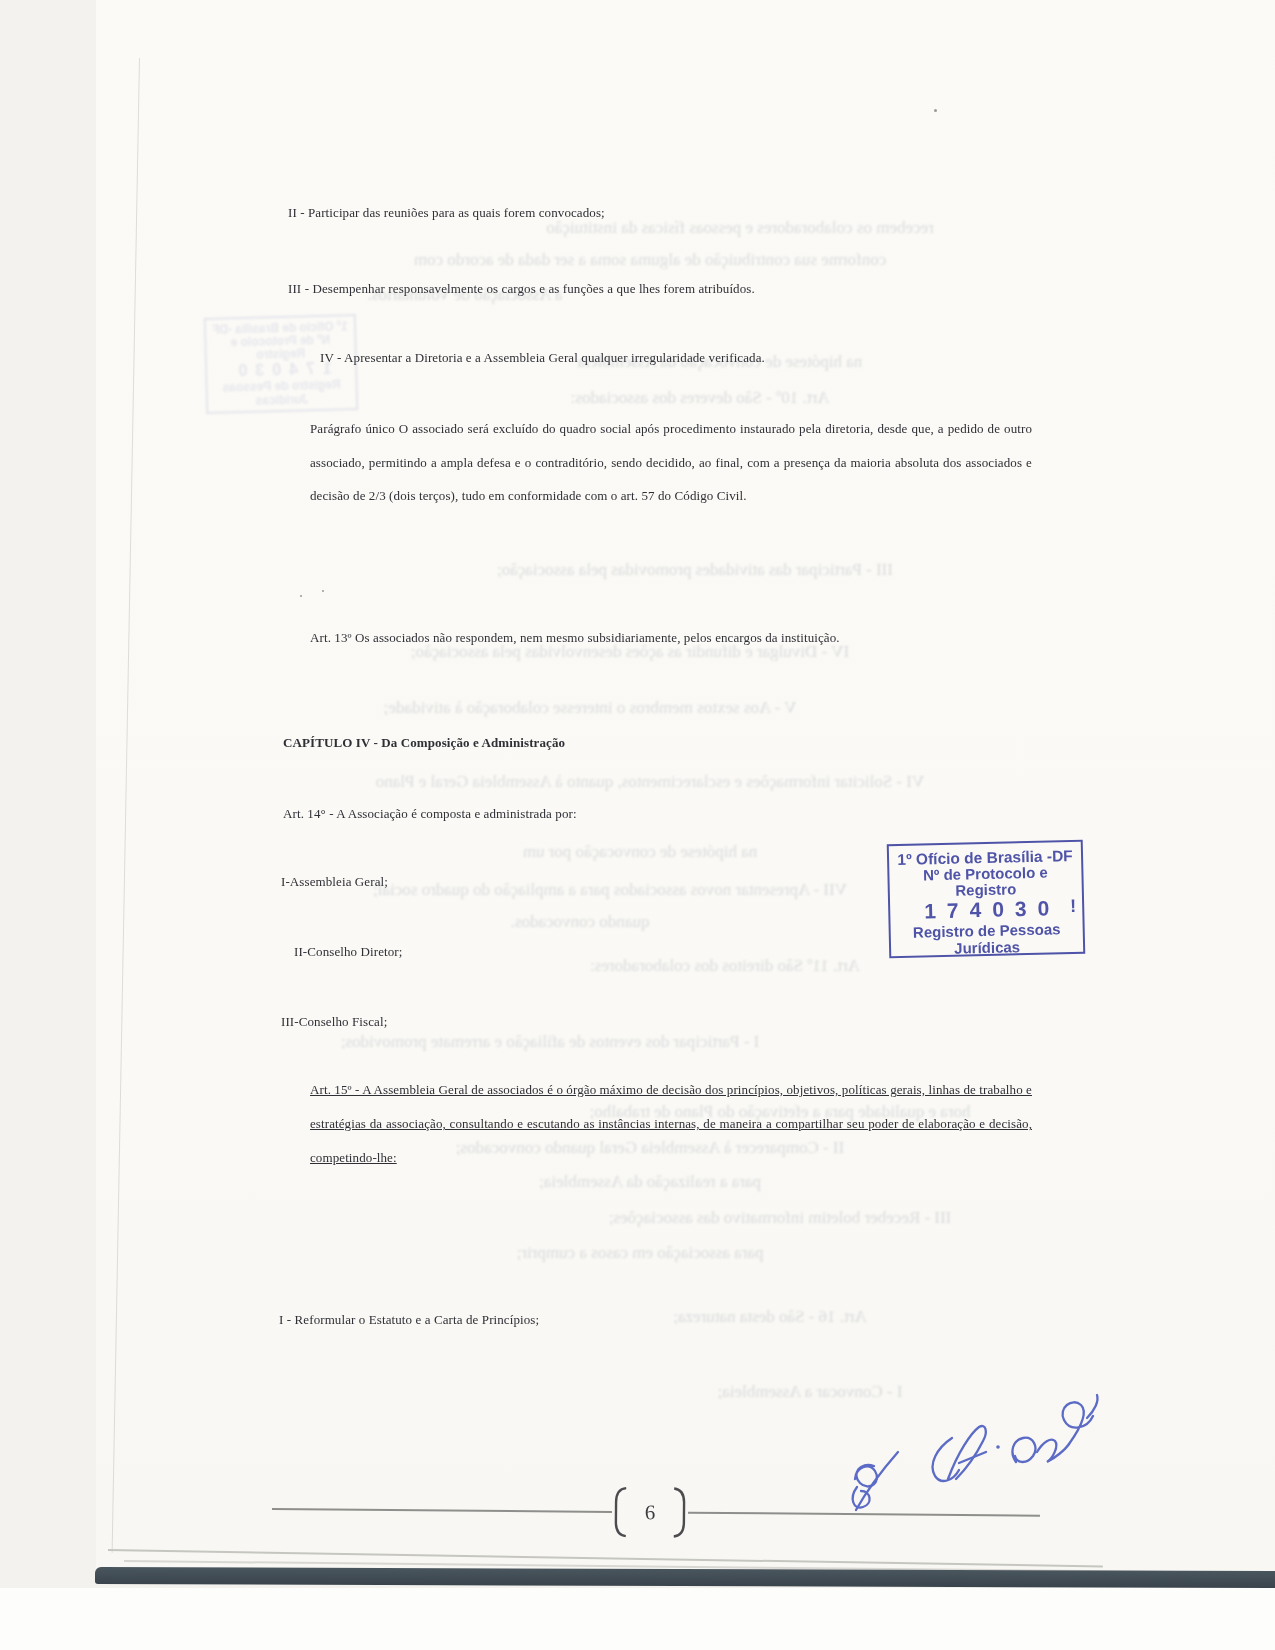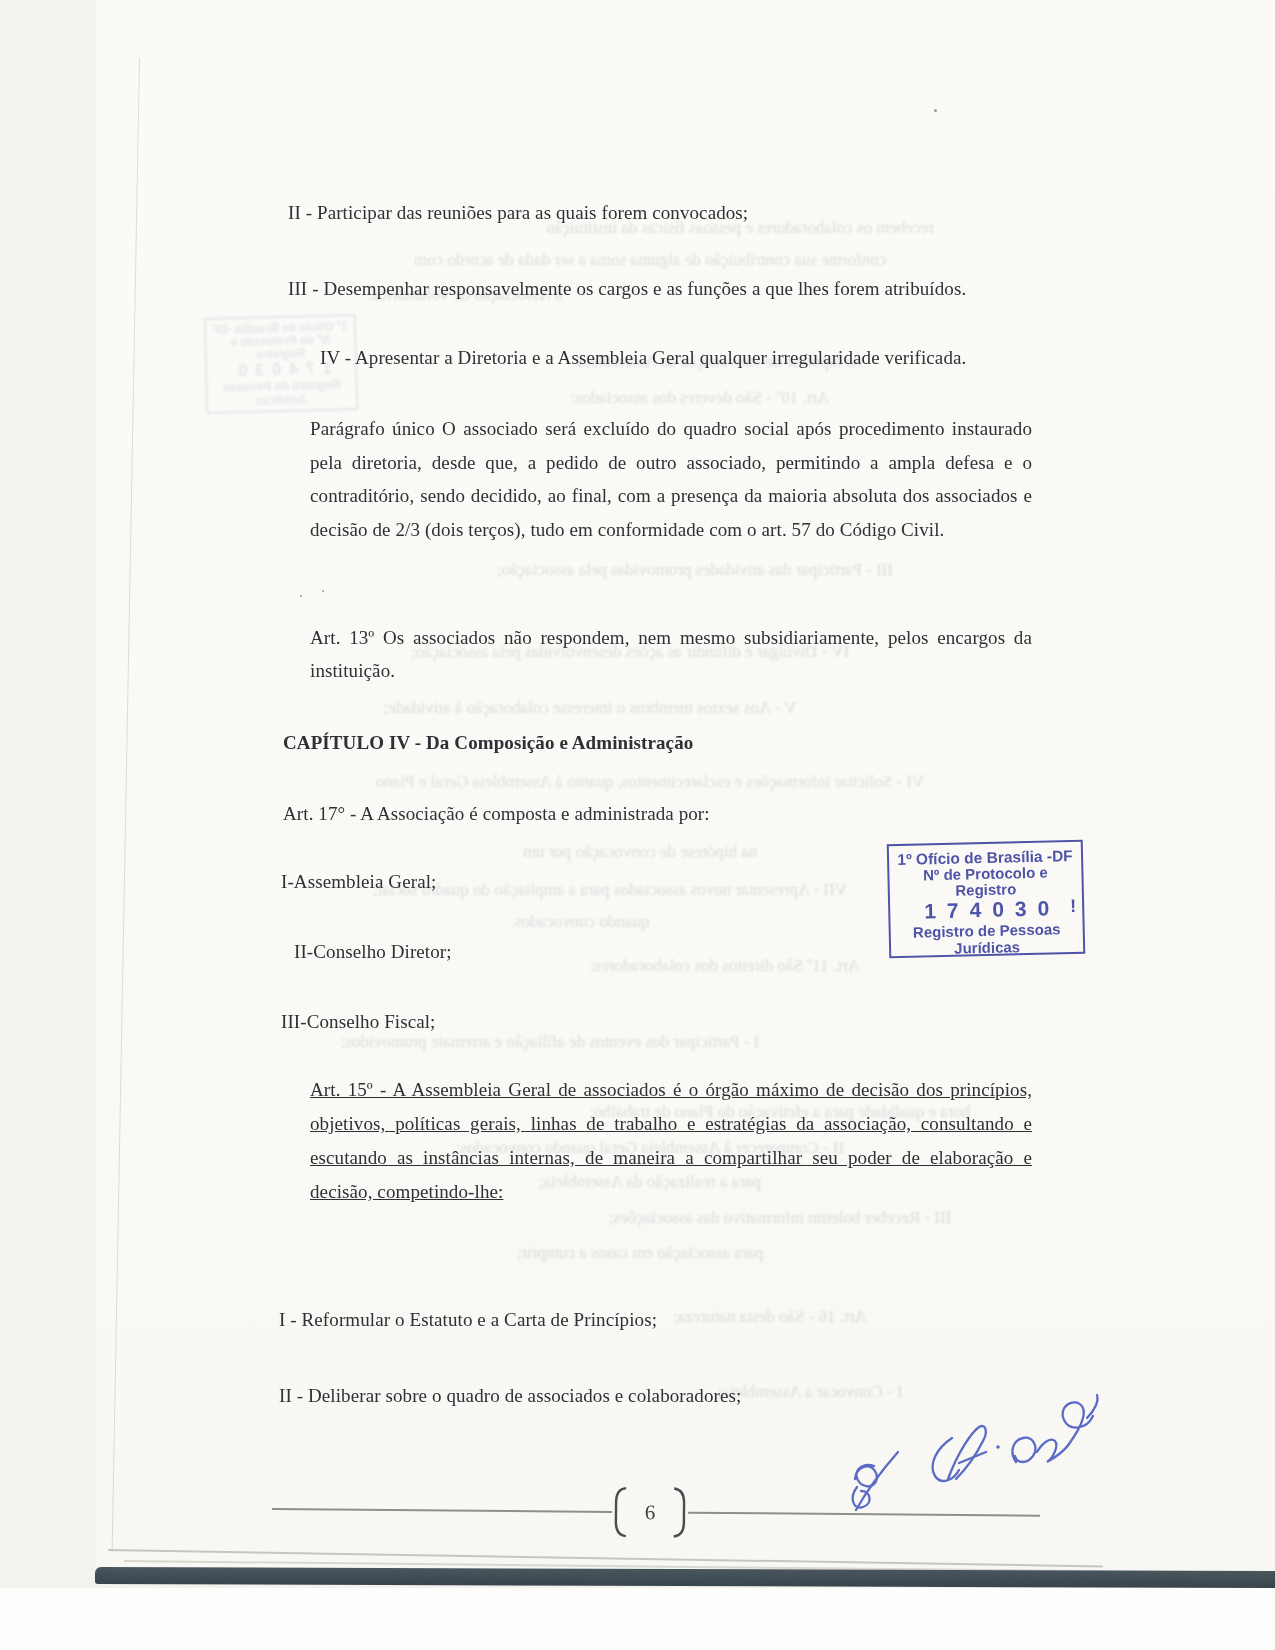--- a/index.html
+++ b/index.html
@@ -14,21 +14,21 @@
   .sheet-edge-1{position:absolute;left:108px;top:1549px;width:995px;height:2px;
         background:#c6c6c0;transform:rotate(.95deg);transform-origin:left center;}
   .sheet-edge-2{position:absolute;left:124px;top:1560px;width:1151px;height:2px;
         background:#d8d7d2;transform:rotate(.6deg);transform-origin:left center;}
   .scan-dark-band{position:absolute;left:95px;top:1567px;width:1185px;height:17px;
         background:linear-gradient(180deg,#4a565e,#39444c);transform:rotate(.2deg);
         transform-origin:left center;border-radius:6px 0 0 3px;}
   .scan-bottom-white{position:absolute;left:0;top:1588px;width:1275px;height:62px;background:#fdfdfc;}
 
   
-  .tx{position:absolute;color:#2f2f36;font-size:19px;line-height:33px;letter-spacing:.1px;}
+  .tx{position:absolute;color:#2f2f36;font-size:13px;line-height:33px;letter-spacing:.1px;}
   .tx.just{text-align:justify;width:722px;margin-left:27px;}
   .b-item2  {left:288px;top:196px;}
   .b-item3  {left:288px;top:272px;}
   .b-item4  {left:288px;top:341px;margin-left:32px;}
   .b-parag  {left:283px;top:412px;line-height:33.5px;}
   .b-art13  {left:283px;top:621px;}
   .b-cap    {left:283px;top:726px;font-weight:bold;}
   .b-art14  {left:283px;top:797px;}
   .b-i1     {left:281px;top:865px;}
   .b-i2     {left:294px;top:935px;}
@@ -117,27 +117,26 @@
     <div class="num-row">174030</div>
     <div class="s4">Registro de Pessoas Jurídicas</div>
   </div>
 
   <div class="tx b-item2">II - Participar das reuniões para as quais forem convocados;</div>
   <div class="tx b-item3">III - Desempenhar responsavelmente os cargos e as funções a que lhes forem atribuídos.</div>
   <div class="tx b-item4">IV - Apresentar a Diretoria e a Assembleia Geral qualquer irregularidade verificada.</div>
   <div class="tx just b-parag">Parágrafo único O associado será excluído do quadro social após procedimento instaurado pela diretoria, desde que, a pedido de outro associado, permitindo a ampla defesa e o contraditório, sendo decidido, ao final, com a presença da maioria absoluta dos associados e decisão de 2/3 (dois terços), tudo em conformidade com o art. 57 do Código Civil.</div>
   <div class="tx just b-art13">Art. 13º Os associados não respondem, nem mesmo subsidiariamente, pelos encargos da instituição.</div>
   <div class="tx b-cap">CAPÍTULO IV - Da Composição e Administração</div>
-  <div class="tx b-art14">Art. 17° - A Associação é composta e administrada por:</div>
+  <div class="tx b-art14">Art. 14° - A Associação é composta e administrada por:</div>
   <div class="tx b-i1">I-Assembleia Geral;</div>
   <div class="tx b-i2">II-Conselho Diretor;</div>
   <div class="tx b-i3">III-Conselho Fiscal;</div>
   <div class="tx just b-art15">Art. 15º - A Assembleia Geral de associados é o órgão máximo de decisão dos princípios, objetivos, políticas gerais, linhas de trabalho e estratégias da associação, consultando e escutando as instâncias internas, de maneira a compartilhar seu poder de elaboração e decisão, competindo-lhe:</div>
   <div class="tx b-r1">I - Reformular o Estatuto e a Carta de Princípios;</div>
-  <div class="tx b-r2">II - Deliberar sobre o quadro de associados e colaboradores;</div>
 
   <div class="stamp" style="color: rgb(79, 84, 168); border-color: rgb(79, 84, 168);">
     <div class="s1">1º Ofício de Brasília -DF</div>
     <div class="s2">Nº de Protocolo e Registro</div>
     <div class="num-row">174030</div>
     <div class="s4">Registro de Pessoas Jurídicas</div>
   </div>
 
   <svg class="sig" width="290" height="140" viewBox="820 1380 290 140" style="left: 820px; top: 1380px; position: absolute; color: rgb(91, 107, 198);">
     <g fill="none" stroke="currentColor" stroke-width="2.3" stroke-linecap="round">

